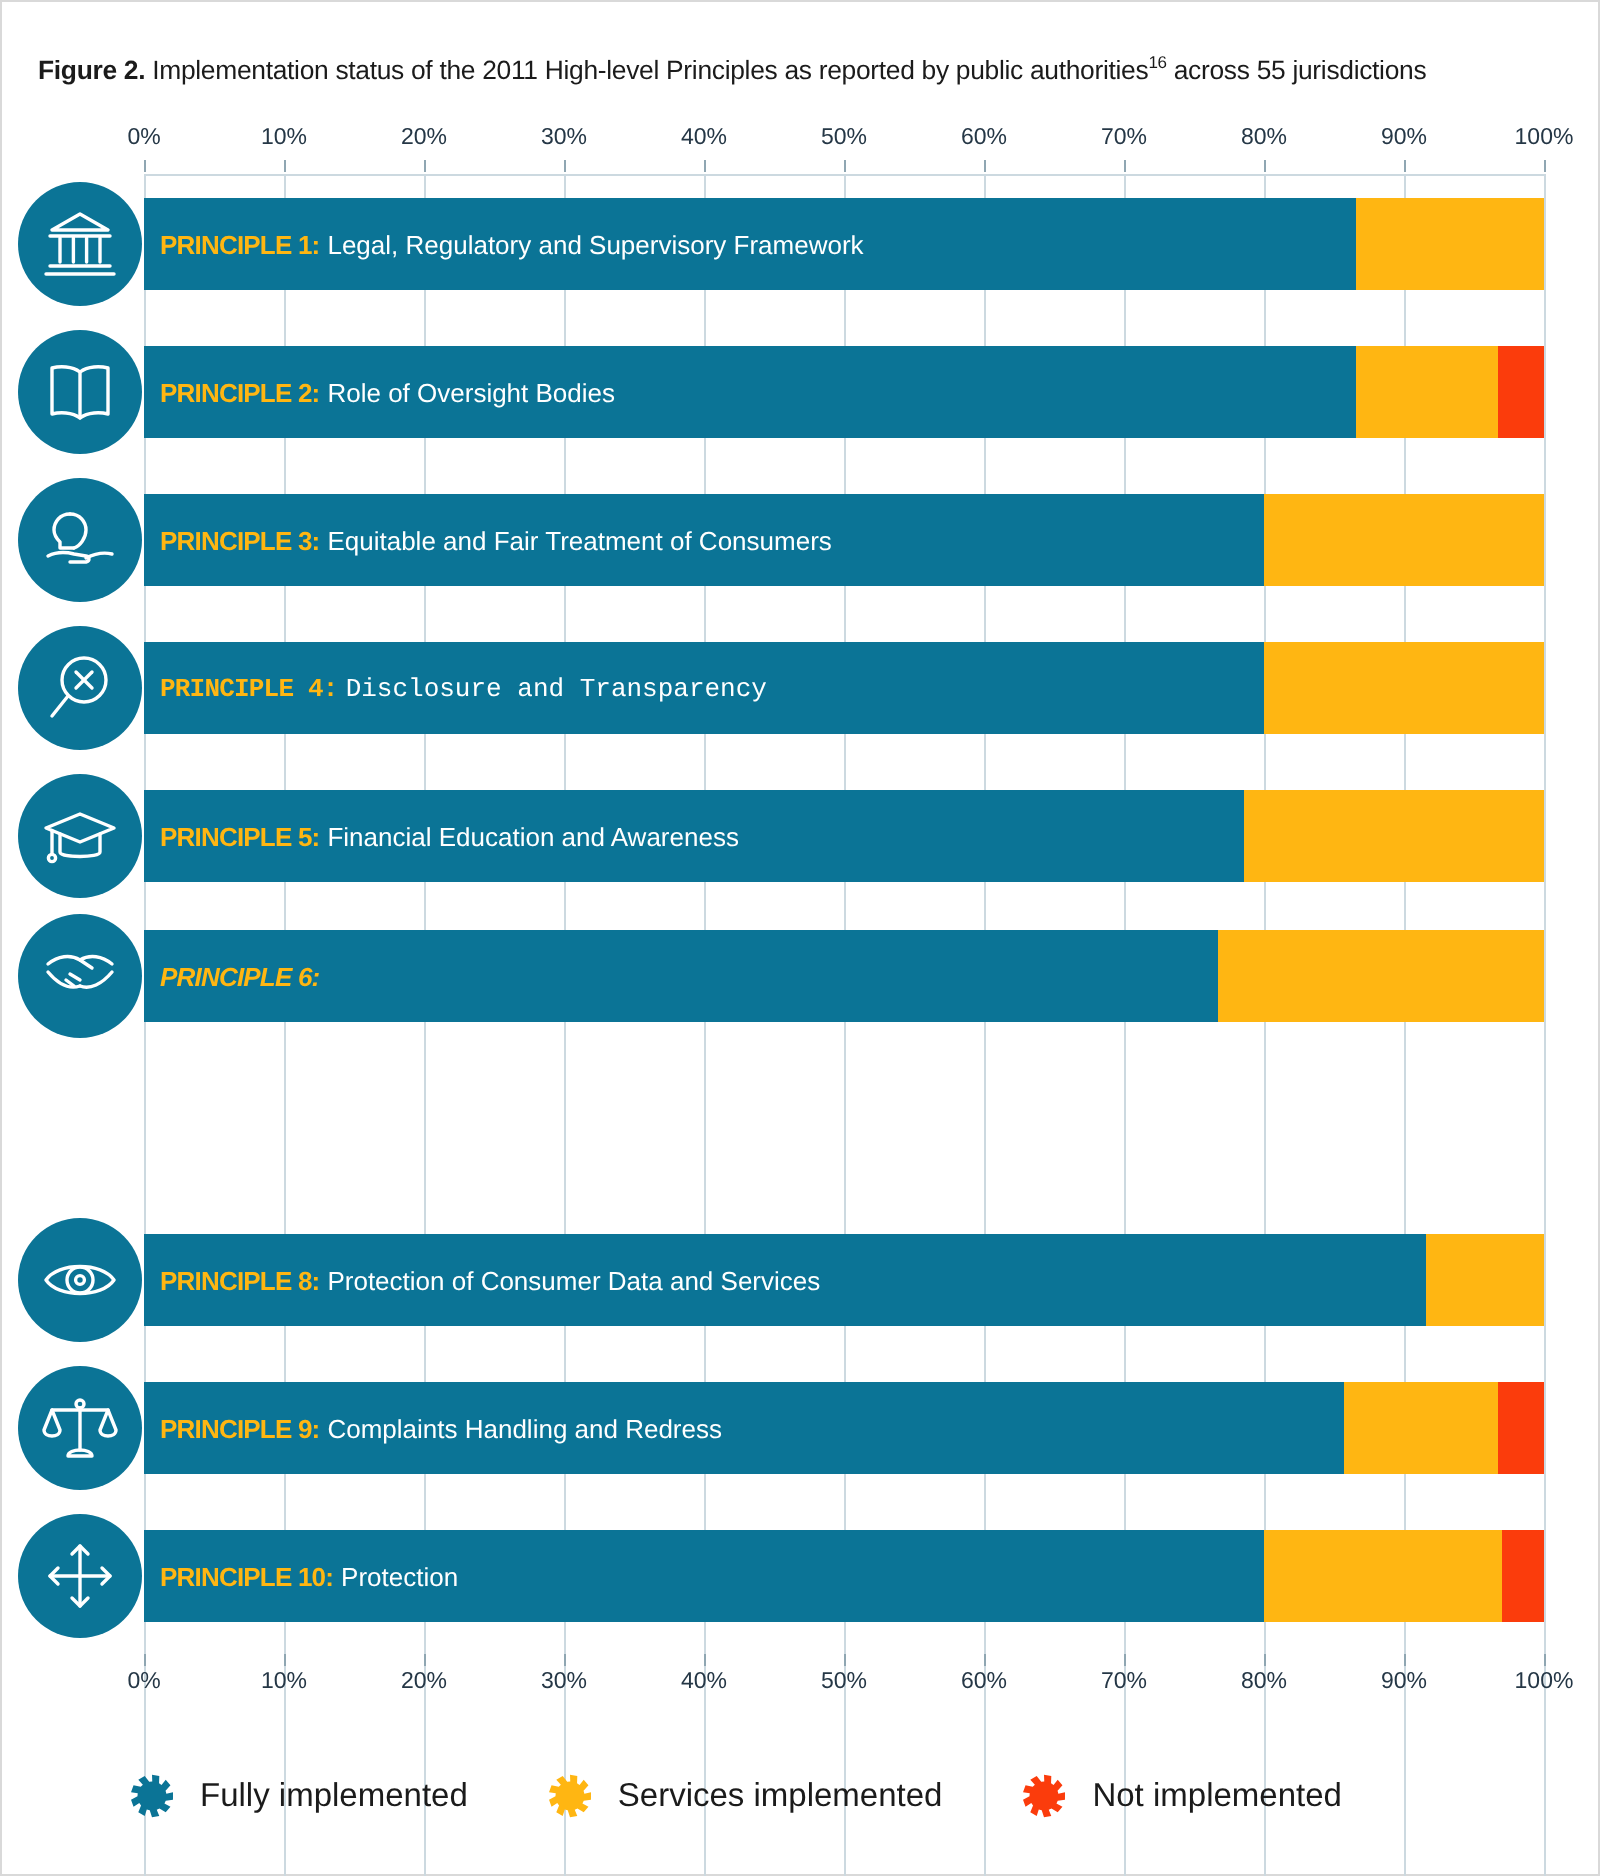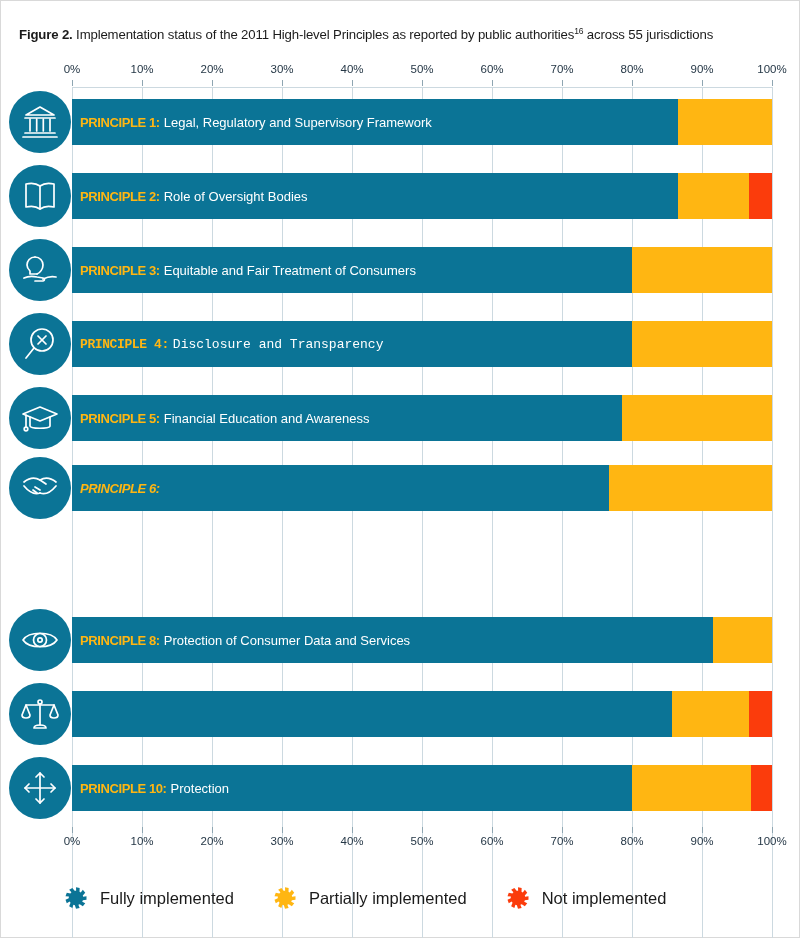--- a/index.html
+++ b/index.html
@@ -304,20 +304,24 @@
           <div class="badge">
             <svg width="38" height="38" viewBox="0 0 38 38">
               <circle stroke="#ffffff" stroke-width="1.7" fill="none" stroke-linecap="round" stroke-linejoin="round" cx="19" cy="7" r="2"></circle>
                <line stroke="#ffffff" stroke-width="1.7" fill="none" stroke-linecap="round" stroke-linejoin="round" x1="19" y1="9" x2="19" y2="30"></line>
                <line stroke="#ffffff" stroke-width="1.7" fill="none" stroke-linecap="round" stroke-linejoin="round" x1="5" y1="10" x2="33" y2="10"></line>
                <path stroke="#ffffff" stroke-width="1.7" fill="none" stroke-linecap="round" stroke-linejoin="round" d="M5 10 L1 20 C1 24 9 24 9 20 Z"></path>
                <path stroke="#ffffff" stroke-width="1.7" fill="none" stroke-linecap="round" stroke-linejoin="round" d="M33 10 L29 20 C29 24 37 24 37 20 Z"></path>
                <path stroke="#ffffff" stroke-width="1.7" fill="none" stroke-linecap="round" stroke-linejoin="round" d="M13 33 C13 29 25 29 25 33 Z"></path>
             </svg>
           </div>
+          <div class="rowlabel">
+            <span class="pnum">PRINCIPLE 9:</span>
+            <span>Complaints Handling and Redress</span>
+          </div>
         </div>
         <div class="row" style="top: 678px;">
           <div class="seg full" style="left: 0px; width: 560px;"></div>
           <div class="seg part" style="left: 560px; width: 119px;"></div>
           <div class="seg not" style="left: 679px; width: 21px;"></div>
           <div class="badge">
             <svg width="38" height="38" viewBox="0 0 38 38">
               <line stroke="#ffffff" stroke-width="1.7" fill="none" stroke-linecap="round" stroke-linejoin="round" x1="19" y1="4" x2="19" y2="34"></line>
                <line stroke="#ffffff" stroke-width="1.7" fill="none" stroke-linecap="round" stroke-linejoin="round" x1="4" y1="19" x2="34" y2="19"></line>
                <path stroke="#ffffff" stroke-width="1.7" fill="none" stroke-linecap="round" stroke-linejoin="round" d="M15 8 L19 4 L23 8"></path>
@@ -362,21 +366,21 @@
       <div class="legend-item">
         <svg width="30" height="30" viewBox="0 0 38 38">
             <polygon points="32.29,16.66 32.29,21.34 27.70,22.00 26.89,23.74 30.69,25.75 27.68,29.34 23.74,26.89 22.00,27.70 23.62,31.69 19.00,32.50 17.56,28.09 15.70,27.59 14.38,31.69 10.32,29.34 12.06,25.04 10.95,23.46 7.31,25.75 5.71,21.34 9.80,19.16 9.97,17.24 5.71,16.66 7.31,12.25 11.85,13.21 13.21,11.85 10.32,8.66 14.38,6.31 17.24,9.97 19.16,9.80 19.00,5.50 23.62,6.31 23.46,10.95 25.04,12.06 27.68,8.66 30.69,12.25 27.59,15.70 28.09,17.56" fill="#0b7496"></polygon>
           </svg>
         <span class="legend-label">Fully implemented</span>
       </div>
       <div class="legend-item">
         <svg width="30" height="30" viewBox="0 0 38 38">
             <polygon points="32.29,16.66 32.29,21.34 27.70,22.00 26.89,23.74 30.69,25.75 27.68,29.34 23.74,26.89 22.00,27.70 23.62,31.69 19.00,32.50 17.56,28.09 15.70,27.59 14.38,31.69 10.32,29.34 12.06,25.04 10.95,23.46 7.31,25.75 5.71,21.34 9.80,19.16 9.97,17.24 5.71,16.66 7.31,12.25 11.85,13.21 13.21,11.85 10.32,8.66 14.38,6.31 17.24,9.97 19.16,9.80 19.00,5.50 23.62,6.31 23.46,10.95 25.04,12.06 27.68,8.66 30.69,12.25 27.59,15.70 28.09,17.56" fill="#ffb612"></polygon>
           </svg>
-        <span class="legend-label">Partially implemented</span>
+        <span class="legend-label">Services implemented</span>
       </div>
       <div class="legend-item">
         <svg width="30" height="30" viewBox="0 0 38 38">
             <polygon points="32.29,16.66 32.29,21.34 27.70,22.00 26.89,23.74 30.69,25.75 27.68,29.34 23.74,26.89 22.00,27.70 23.62,31.69 19.00,32.50 17.56,28.09 15.70,27.59 14.38,31.69 10.32,29.34 12.06,25.04 10.95,23.46 7.31,25.75 5.71,21.34 9.80,19.16 9.97,17.24 5.71,16.66 7.31,12.25 11.85,13.21 13.21,11.85 10.32,8.66 14.38,6.31 17.24,9.97 19.16,9.80 19.00,5.50 23.62,6.31 23.46,10.95 25.04,12.06 27.68,8.66 30.69,12.25 27.59,15.70 28.09,17.56" fill="#fb3c0c"></polygon>
           </svg>
         <span class="legend-label">Not implemented</span>
       </div>
     </div>
 
 </div>

